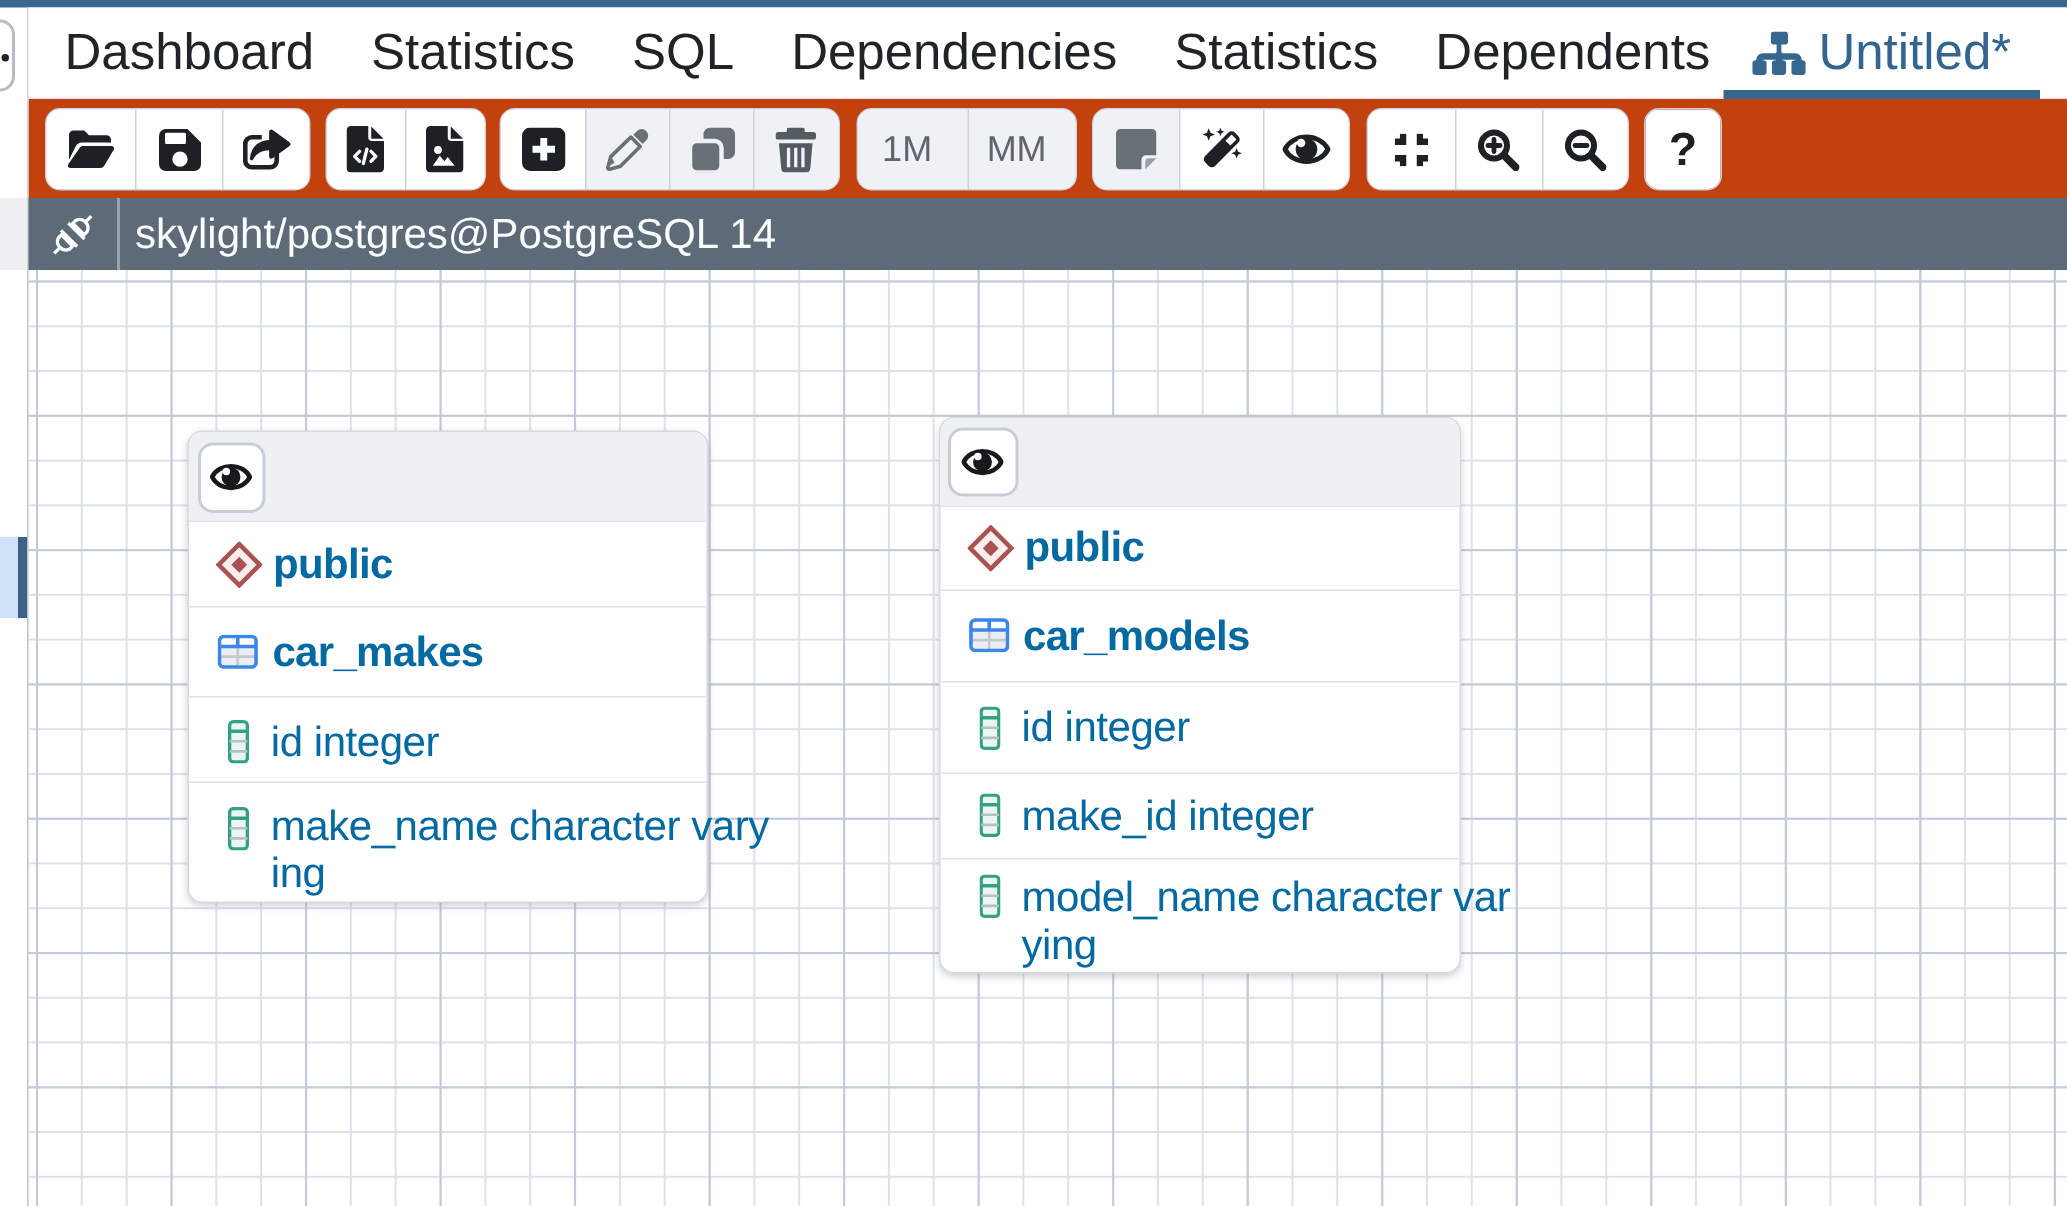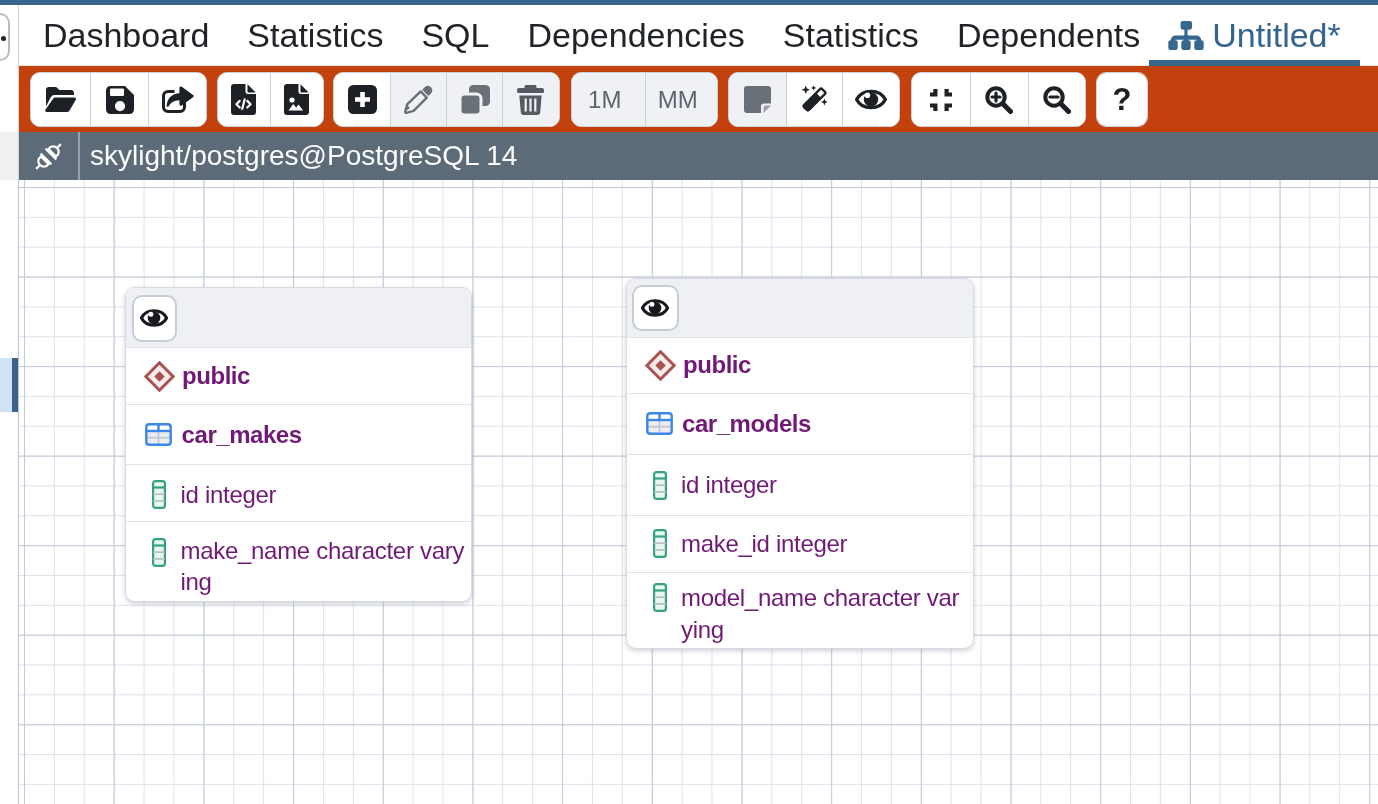--- a/index.html
+++ b/index.html
@@ -55,21 +55,21 @@
   }
 
   
   .node { position:absolute; background:#fff; border:1px solid #d7dae1; border-radius:10px;
     box-shadow:0 2px 5px rgba(128,136,152,.38); }
   .nhead { position:absolute; left:0; top:0; width:100%; background:#eef0f4;
     border-radius:10px 10px 0 0; }
   .eyebtn { position:absolute; background:#fff; border:2px solid #c7cdd8; border-radius:10px;
     display:flex; align-items:center; justify-content:center; }
   .nsep { position:absolute; left:0; width:100%; height:1px; background:#e0e3e9; }
-  .ntext { position:absolute; letter-spacing:-0.3px; font-size:24px; color:#701a75; white-space:nowrap; }
+  .ntext { position:absolute; letter-spacing:-0.3px; font-size:28px; color:#0369a1; white-space:nowrap; }
   .nbold { font-weight:bold; letter-spacing:-0.45px; }
 </style>
 </head>
 <body>
 <div id="page">
   <div class="abs" id="topstrip"></div>
   <div class="abs" id="gutter"></div>
   <div class="abs" id="scrollbtn"></div>
   <div class="abs" id="gutterdot"></div>
   <div class="abs" id="tabbar">

